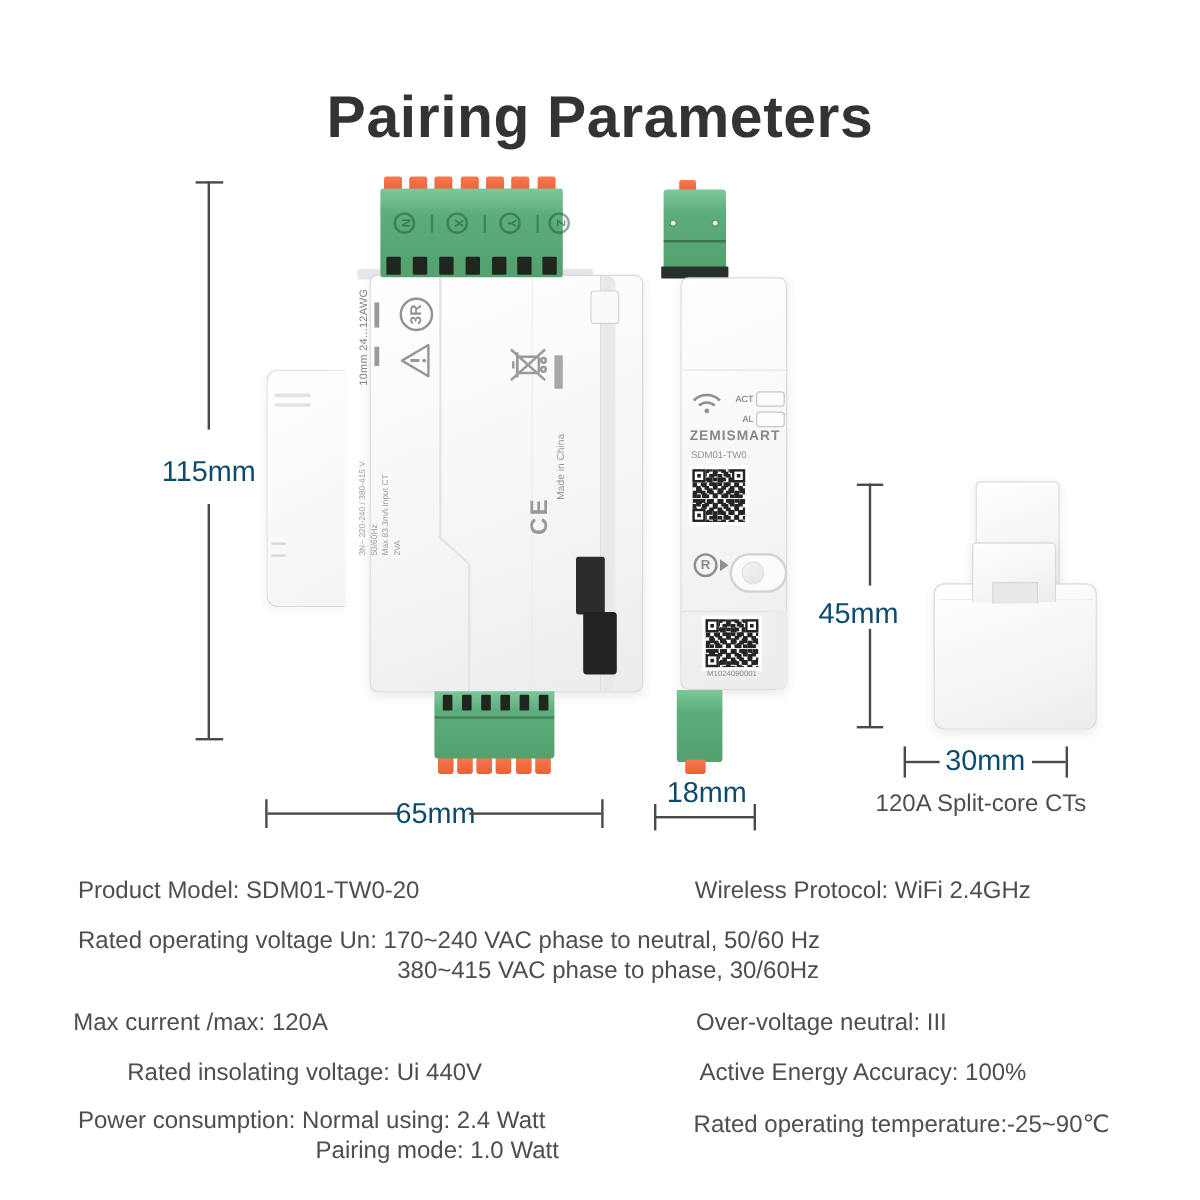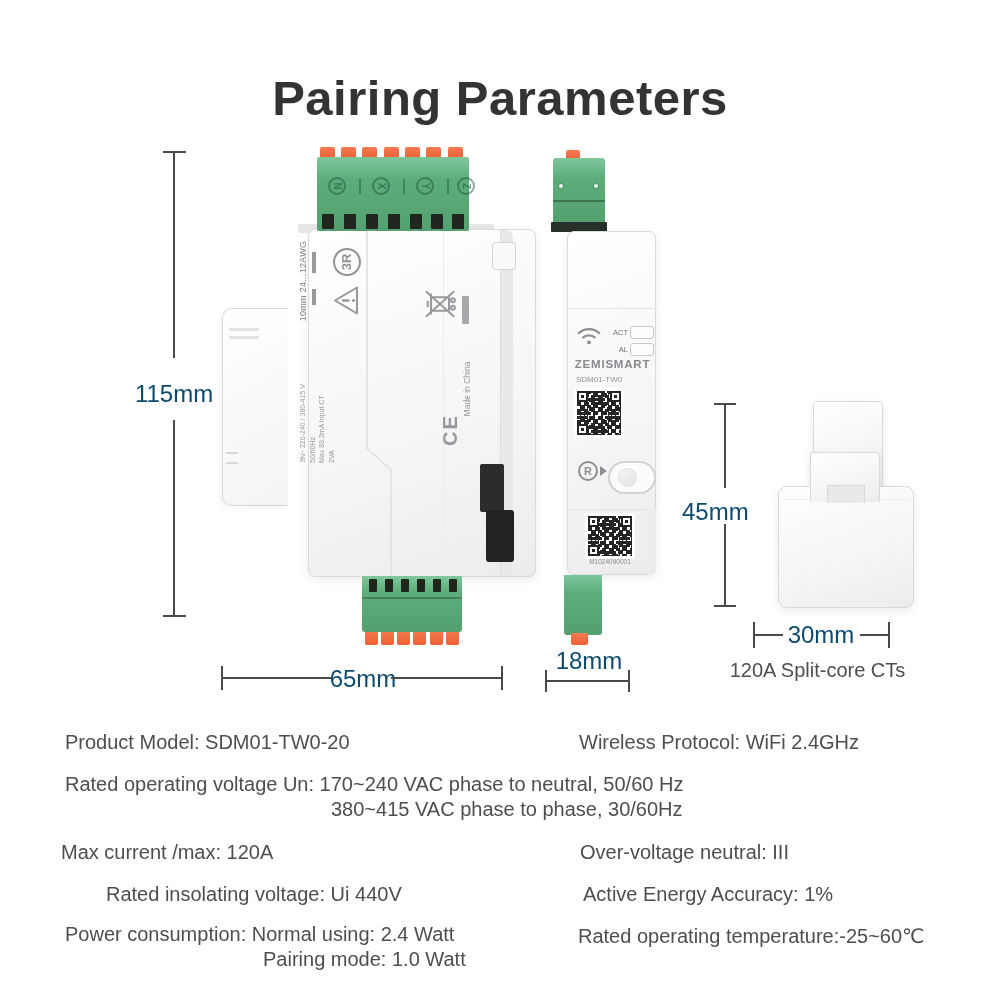--- a/index.html
+++ b/index.html
@@ -258,19 +258,19 @@
   </div>
 
   <div>
     <div class="abs spec" style="left:65px;top:731px;">Product Model: SDM01-TW0-20</div>
     <div class="abs spec" style="left:579px;top:731px;text-align:center;">Wireless Protocol: WiFi 2.4GHz</div>
     <div class="abs spec" style="left:65px;top:773px;">Rated operating voltage Un: 170~240 VAC phase to neutral, 50/60 Hz</div>
     <div class="abs spec" style="left:331px;top:798px;">380~415 VAC phase to phase, 30/60Hz</div>
     <div class="abs spec" style="left:49px;top:841px;margin-left:12px;">Max current /max: 120A</div>
     <div class="abs spec" style="left:580px;top:841px;">Over-voltage neutral: III</div>
     <div class="abs spec" style="left:65px;top:883px;margin-left:41px;">Rated insolating voltage: Ui 440V</div>
-    <div class="abs spec" style="left:583px;top:883px;">Active Energy Accuracy: 1%</div>
+    <div class="abs spec" style="left:583px;top:883px;">Active Energy Accuracy: 100%</div>
     <div class="abs spec" style="left:65px;top:923px;">Power consumption: Normal using: 2.4 Watt</div>
     <div class="abs spec" style="left:263px;top:948px;">Pairing mode: 1.0 Watt</div>
-    <div class="abs spec" style="left:578px;top:924px;">Rated operating temperature:-25~60℃</div>
+    <div class="abs spec" style="left:578px;top:924px;">Rated operating temperature:-25~90℃</div>
   </div>
 
 </div>
 
 </body></html>

